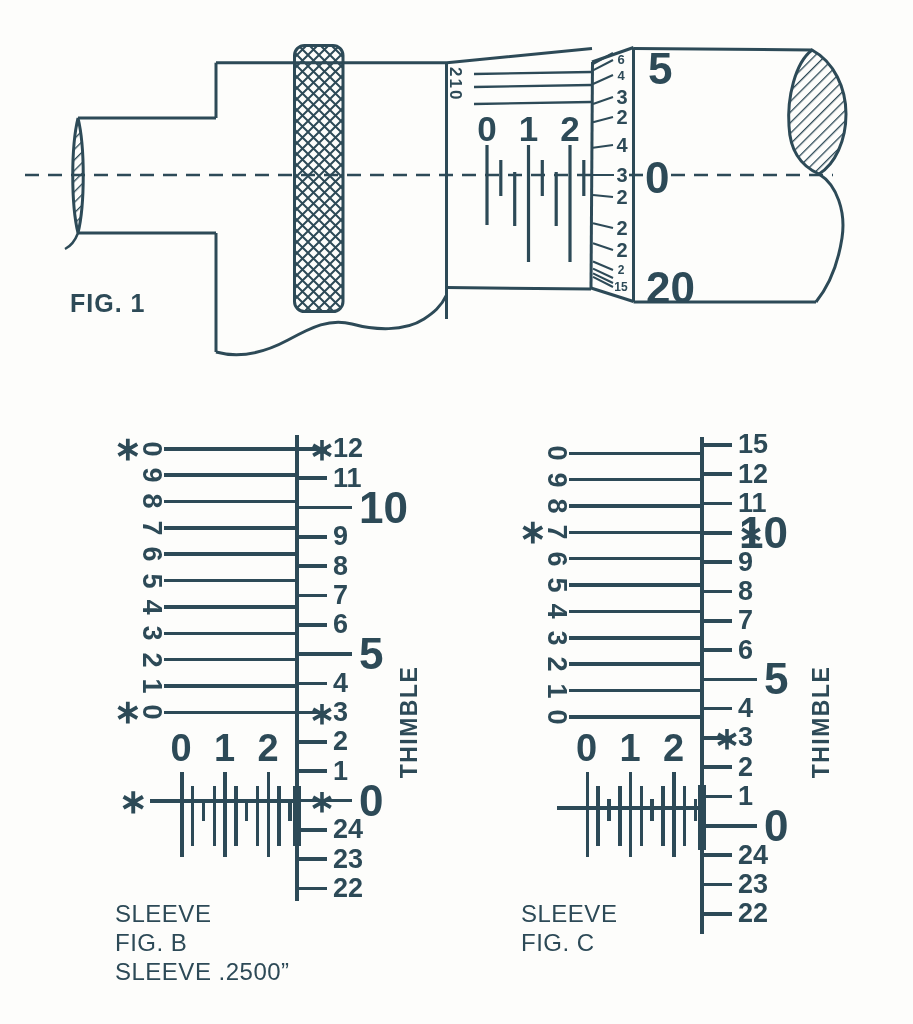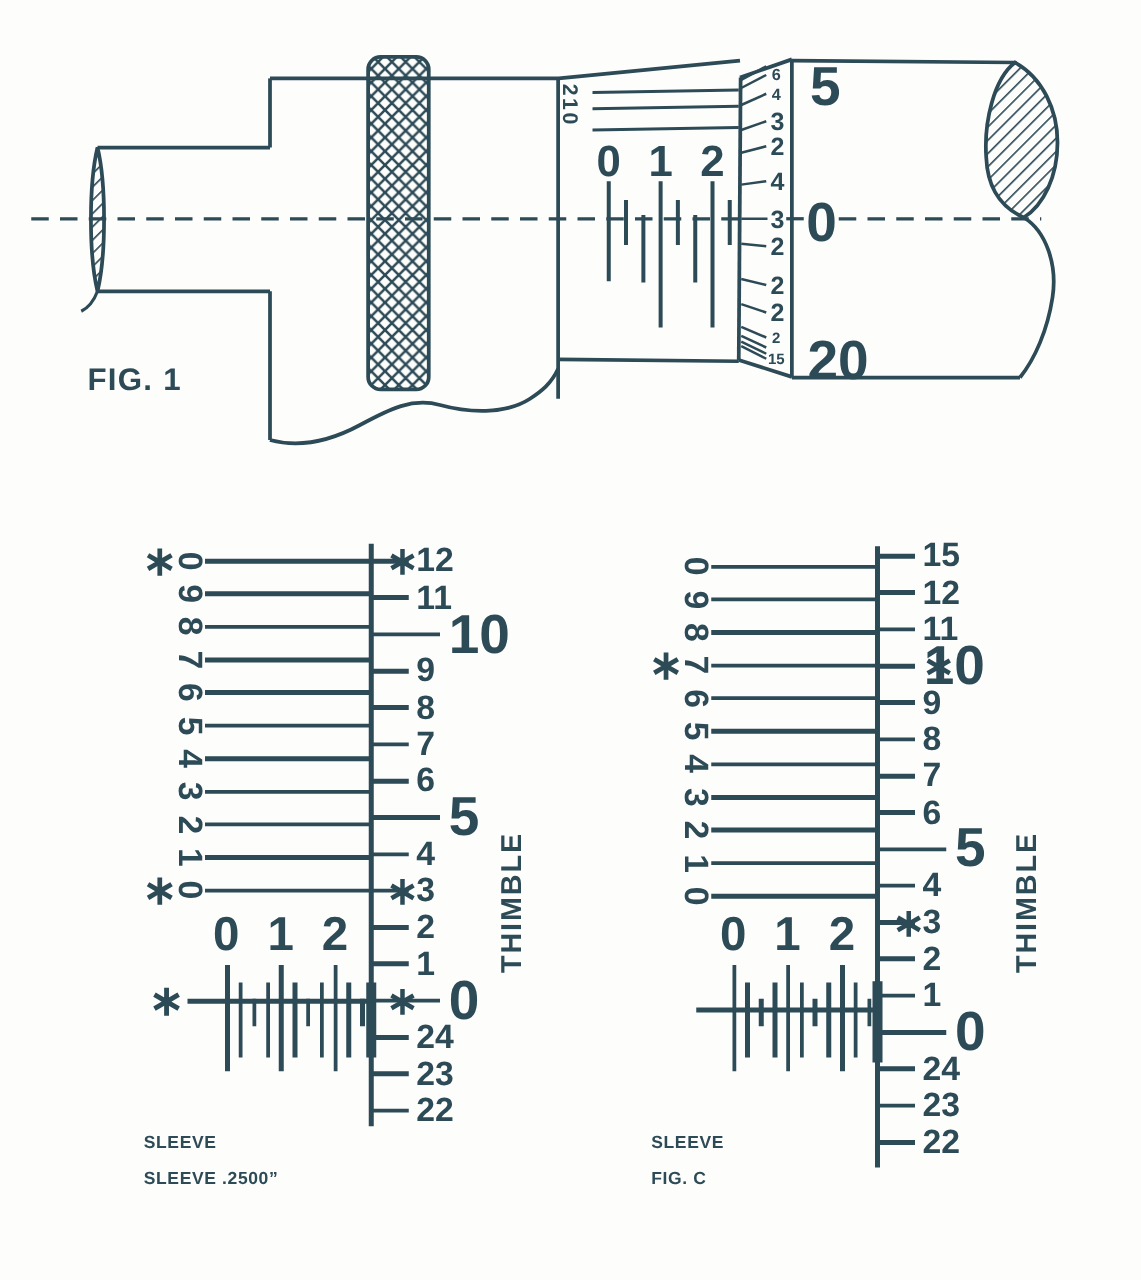--- a/index.html
+++ b/index.html
@@ -28,21 +28,21 @@
   .trow[data-starpos="far"] .tstar{left:36px;}
   .sleevedigit{position:absolute;font-size:38px;font-weight:bold;transform:translateX(-50%);line-height:1;}
   .stick{position:absolute;width:3.6px;background:var(--ink);}
   .stick.maj{top:772px;height:85px;}
   .stick.med{top:786px;height:60px;}
   .stick.sho{top:799px;height:22px;}
   .refline{position:absolute;height:3.6px;background:var(--ink);}
   .refstar{position:absolute;font-size:34px;font-weight:bold;line-height:28px;}
   .thimble-label{position:absolute;width:150px;height:28px;text-align:center;
      transform:rotate(-90deg);font-size:23px;font-weight:bold;letter-spacing:1.5px;line-height:28px;}
-  .caption{position:absolute;font-size:14px;font-weight:bold;line-height:29px;letter-spacing:0.5px;}
+  .caption{position:absolute;font-size:24px;font-weight:normal;line-height:29px;letter-spacing:0.5px;}
   .caption span{display:block;}
   svg text{font-family:"Liberation Sans", sans-serif;fill:var(--ink);font-weight:bold;}
 </style>
 </head>
 <body>
 
 <div class="canvas">
 
   <svg class="abs" style="left:0;top:0" width="913" height="375" viewBox="0 0 913 375">
     <defs>
@@ -314,20 +314,21 @@
       <div class="stick sho" style="left:288.2px"></div>
     </div>
 
     <span class="refstar" style="left:119px;top:787px">∗</span>
     <div class="refline" style="left:150px;top:799px;width:147px"></div>
 
     <div class="thimble-label" style="left:334px;top:708px">THIMBLE</div>
 
     <div class="caption" style="left:115px;top:899px">
       <span>SLEEVE</span>
+      <span>FIG. B</span>
       <span>SLEEVE .2500”</span>
     </div>
   </div>
 
   <div>
     <div class="axis" style="left:700.3px;top:437px;height:497px"></div>
     <div class="axisblob" style="left:698.4px;top:785px;height:65px"></div>
 
     <div class="vcol" style="left:519px;top:440.1px;width:183px">
 

